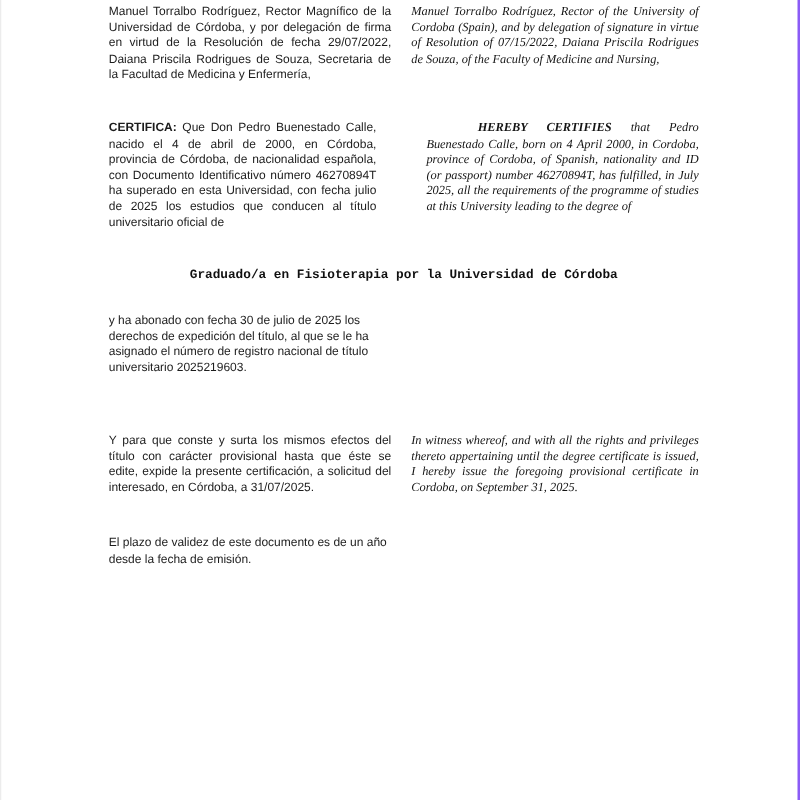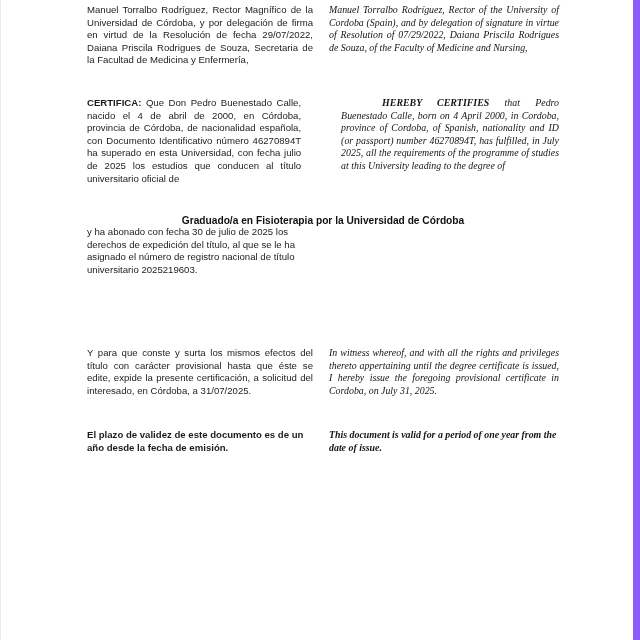--- a/index.html
+++ b/index.html
@@ -8,21 +8,21 @@
     background: #ffffff;
   }
   .page {
     position: relative;
     width: 640px;
     height: 640px;
     background: #ffffff;
     overflow: hidden;
     box-sizing: border-box;
     border-left: 1px solid #ececec;
-    border-right: 7px solid #8b5cf6;
+    border-right: 2px solid #8b5cf6;
     font-family: "Liberation Sans", sans-serif;
     color: #1c1c1c;
   }
 
   
   .block {
     position: absolute;
     left: 86px;
     width: 472px;
     display: flex;
@@ -50,59 +50,58 @@
 
   .b-es { font-weight: bold; }
   .b-en { font-weight: bold; font-style: italic; margin-left: 41px; }
 
   
   .degree-title {
     position: absolute;
     left: 86px;
     width: 472px;
     text-align: center;
-    font-family: Liberation Sans, sans-serif;
+    font-family: Liberation Mono, monospace;
     font-weight: bold;
     font-size: 10.2px;
     line-height: 13px;
     color: #101010;
   }
 
   
   #block-intro   { top: 4px; }
   #block-certify { top: 97px; gap: 40px; }
   #degree        { top: 214px; }
-  #block-fee     { top: 226px; }
+  #block-fee     { top: 251px; }
   #block-witness { top: 347px; align-items: flex-end; }
-  #block-valid   { top: 429px; font-weight: bold; }
+  #block-valid   { top: 429px; }
 </style>
 </head>
 <body>
 
 <div class="page">
 
   <div class="block" id="block-intro">
     <div class="col-es">Manuel Torralbo Rodríguez, Rector Magnífico de la Universidad de Córdoba, y por delegación de firma en virtud de la Resolución de fecha 29/07/2022, Daiana Priscila Rodrigues de Souza, Secretaria de la Facultad de Medicina y Enfermería,</div>
-    <div class="col-en">Manuel Torralbo Rodríguez, Rector of the University of Cordoba (Spain), and by delegation of signature in virtue of Resolution of 07/29/2022, Daiana Priscila Rodrigues de Souza, of the Faculty of Medicine and Nursing,</div>
+    <div class="col-en">Manuel Torralbo Rodríguez, Rector of the University of Cordoba (Spain), and by delegation of signature in virtue of Resolution of 07/15/2022, Daiana Priscila Rodrigues de Souza, of the Faculty of Medicine and Nursing,</div>
   </div>
 
   <div class="block" id="block-certify">
     <div class="col-es"><span class="b-es">CERTIFICA:</span><span> Que Don Pedro Buenestado Calle, nacido el 4 de abril de 2000, en Córdoba, provincia de Córdoba, de nacionalidad española, con Documento Identificativo número 46270894T ha superado en esta Universidad, con fecha julio de 2025 los estudios que conducen al título universitario oficial de</span></div>
     <div class="col-en"><span class="b-en">HEREBY CERTIFIES</span><span> that Pedro Buenestado Calle, born on 4 April 2000, in Cordoba, province of Cordoba, of Spanish, nationality and ID (or passport) number 46270894T, has fulfilled, in July 2025, all the requirements of the programme of studies at this University leading to the degree of</span></div>
   </div>
 
   <div class="degree-title" id="degree">Graduado/a en Fisioterapia por la Universidad de Córdoba</div>
 
   <div class="block" id="block-fee">
     <div class="col-es flush">y ha abonado con fecha 30 de julio de 2025 los derechos de expedición del título, al que se le ha asignado el número de registro nacional de título universitario 2025219603.</div>
   </div>
 
   <div class="block" id="block-witness">
     <div class="col-es">Y para que conste y surta los mismos efectos del título con carácter provisional hasta que éste se edite, expide la presente certificación, a solicitud del interesado, en Córdoba, a 31/07/2025.</div>
-    <div class="col-en">In witness whereof, and with all the rights and privileges thereto appertaining until the degree certificate is issued, I hereby issue the foregoing provisional certificate in Cordoba, on July 31, 2025.</div>
+    <div class="col-en">In witness whereof, and with all the rights and privileges thereto appertaining until the degree certificate is issued, I hereby issue the foregoing provisional certificate in Cordoba, on September 31, 2025.</div>
   </div>
 
   <div class="block" id="block-valid">
     <div class="col-es flush">El plazo de validez de este documento es de un año desde la fecha de emisión.</div>
-    <div class="col-en flush">This document is valid for a period of one year from the date of issue.</div>
   </div>
 
 </div>
 
 </body></html>

